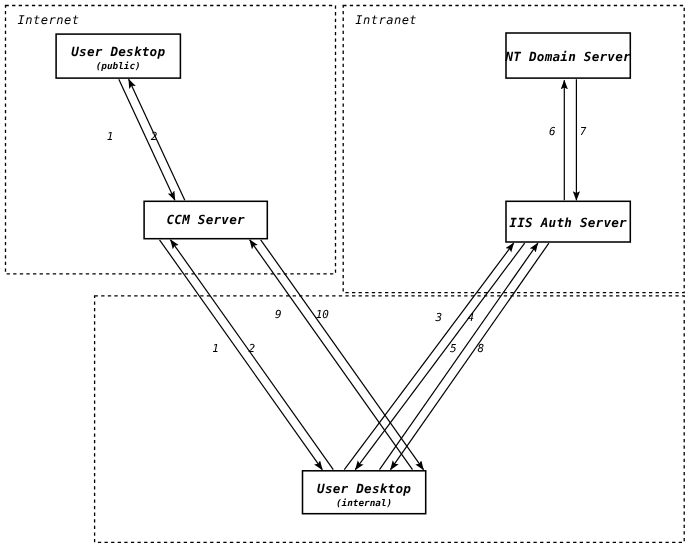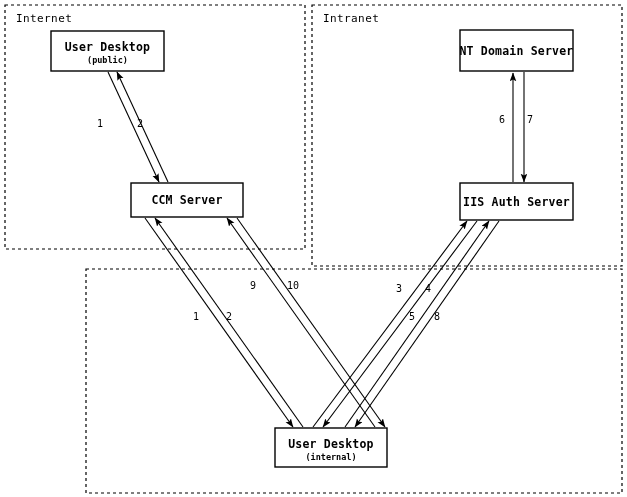--- a/index.html
+++ b/index.html
@@ -9,20 +9,21 @@
   }
   body {
     font-family: "DejaVu Sans Mono", monospace;
   }
   #diagram-root {
     position: relative;
     width: 627px;
     height: 497px;
     background: #ffffff;
     overflow: hidden;
+    font-style: italic;
   }
   svg#diagram-svg {
     position: absolute;
     top: 0;
     left: 0;
     width: 627px;
     height: 497px;
   }
   .zone-rect {
     fill: none;

